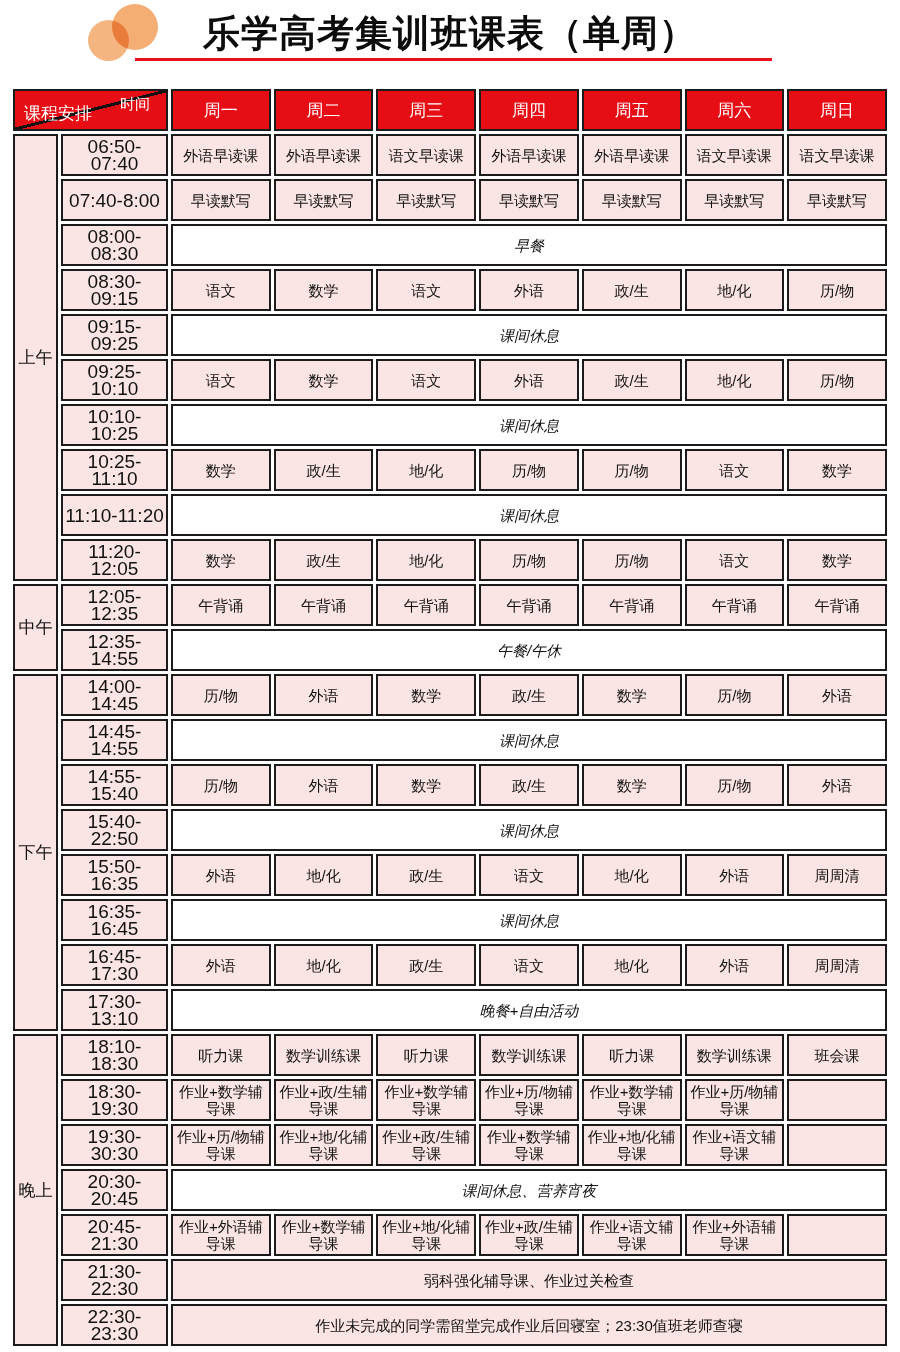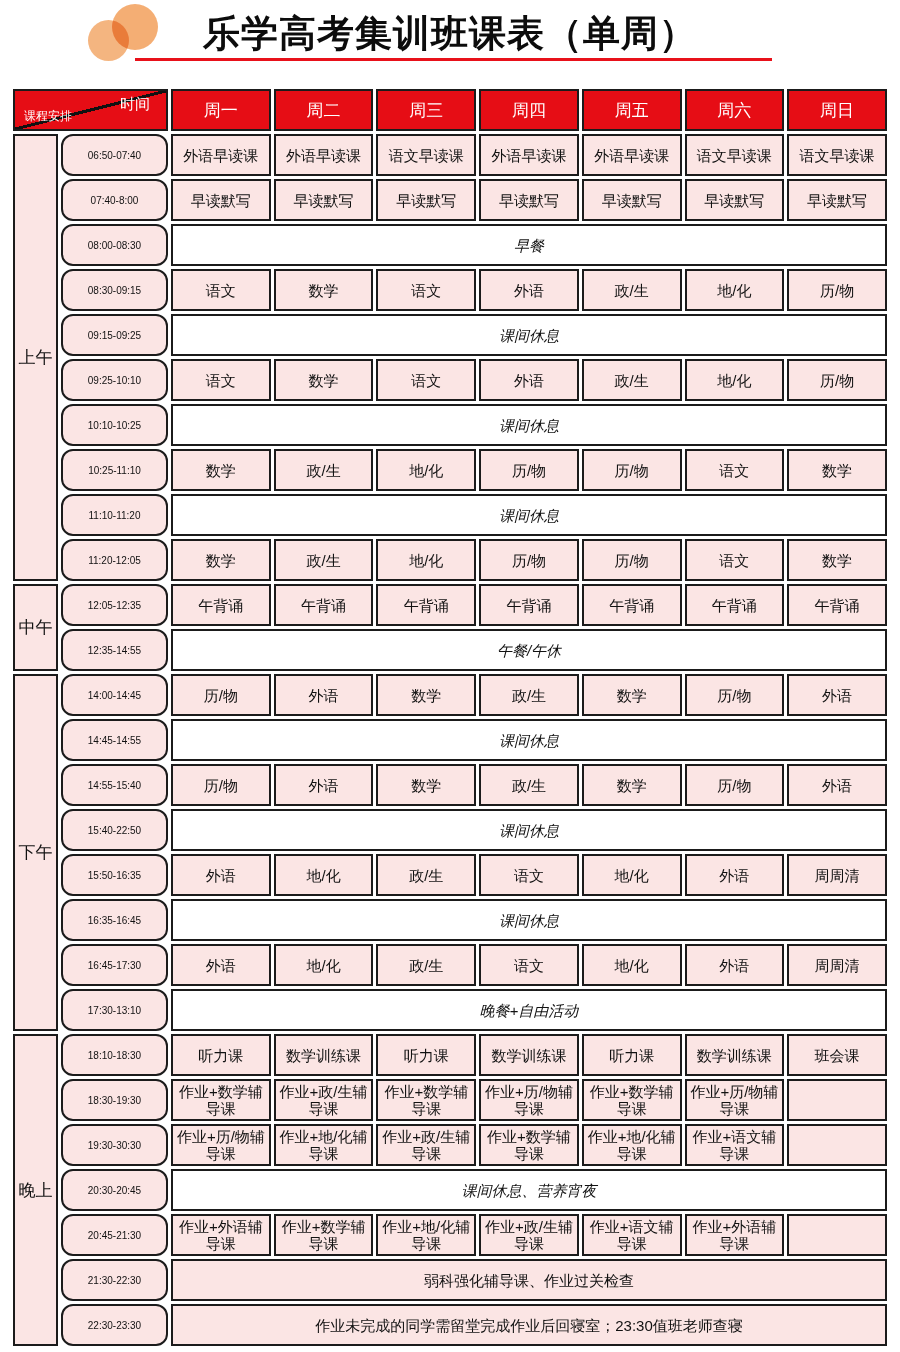--- a/index.html
+++ b/index.html
@@ -51,28 +51,28 @@
     position:relative;
     background:
       linear-gradient(to bottom right,
         rgba(0,0,0,0) calc(50% - 1.5px),
         #111 calc(50% - 1.5px),
         #111 calc(50% + 1.5px),
         rgba(0,0,0,0) calc(50% + 1.5px)),
       #e60d15;
   }
   th.corner .t-time   { position:absolute; top:4px;    right:16px; font-size:15px; }
-  th.corner .t-course { position:absolute; bottom:4px; left:9px;   font-size:12px; }
+  th.corner .t-course { position:absolute; bottom:4px; left:9px;   font-size:17px; }
 
   td {
     background:#fbe5e4;
     font-size:15px; line-height:17px;
     height:42px; padding:0 2px;
   }
-  td.time    { font-size:10px; letter-spacing:0;border-radius:12px; }
+  td.time    { font-size:19px; letter-spacing:0; }
   td.section { font-weight:normal; font-size:17px; background:#fbe5e4; }
   td.merged  { font-size:15px; }
   td.bg-white{ background:#ffffff;font-style:italic; }
 </style>
 </head>
 <body>
 
 <div class="page">
 
   <div class="titlebar">

